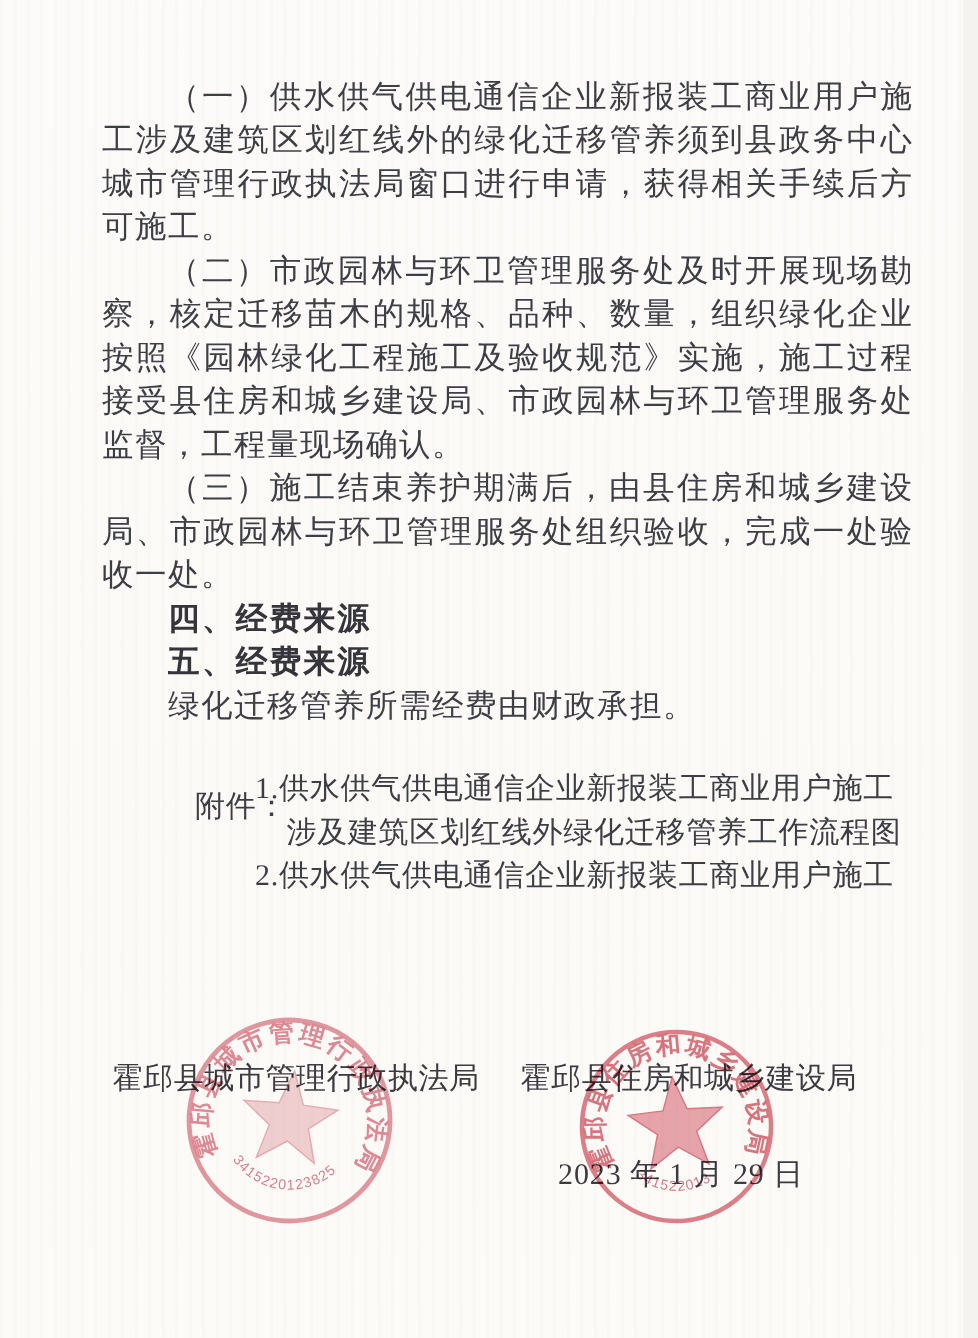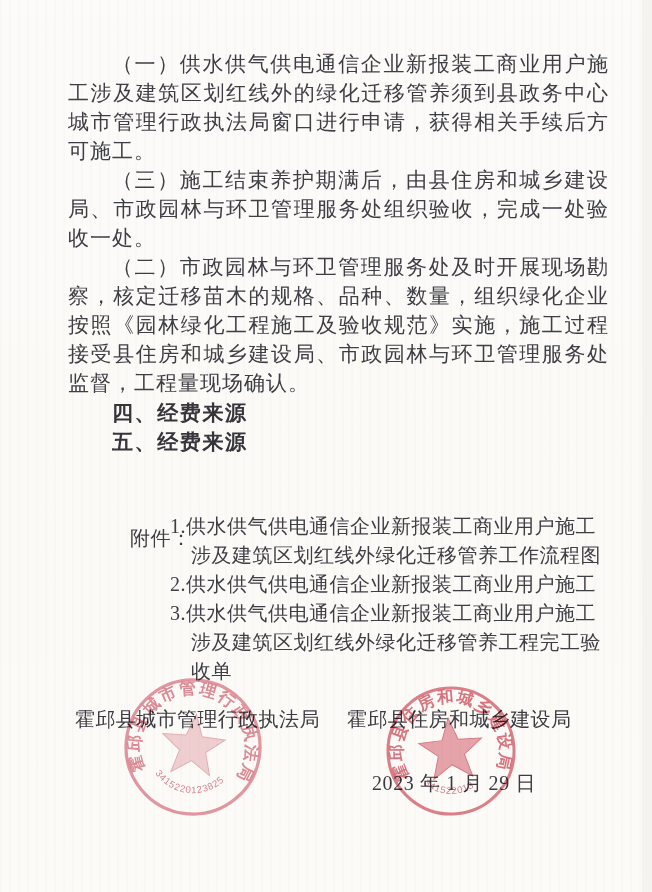--- a/index.html
+++ b/index.html
@@ -74,39 +74,36 @@
   .seal .name-text-r{ font-size: 16.5px; letter-spacing: 1.8px; }
   .seal .num-text   { font-size: 9.5px;  letter-spacing: 0.8px; font-weight: 400; }
 </style>
 </head>
 <body>
 
 <div class="page">
 
   <div class="body-col">
     <p>（一）供水供气供电通信企业新报装工商业用户施工涉及建筑区划红线外的绿化迁移管养须到县政务中心城市管理行政执法局窗口进行申请，获得相关手续后方可施工。</p>
+    <p>（二）市政园林与环卫管理服务处及时开展现场勘察，核定迁移苗木的规格、品种、数量，组织绿化企业按照《园林绿化工程施工及验收规范》实施，施工过程接受县住房和城乡建设局、市政园林与环卫管理服务处监督，工程量现场确认。</p>
     <p>（三）施工结束养护期满后，由县住房和城乡建设局、市政园林与环卫管理服务处组织验收，完成一处验收一处。</p>
-    <p>（二）市政园林与环卫管理服务处及时开展现场勘察，核定迁移苗木的规格、品种、数量，组织绿化企业按照《园林绿化工程施工及验收规范》实施，施工过程接受县住房和城乡建设局、市政园林与环卫管理服务处监督，工程量现场确认。</p>
     <p class="heading">四、经费来源</p>
     <p class="heading">五、经费来源</p>
+    <p>绿化迁移管养所需经费由财政承担。</p>
   </div>
 
   <div class="attachments">
     <div class="att-label">附件：</div>
     <div class="att-items">
       <div class="att-item">
         <div class="l1">1.供水供气供电通信企业新报装工商业用户施工</div>
         <div class="l2">涉及建筑区划红线外绿化迁移管养工作流程图</div>
       </div>
       <div class="att-item">
         <div class="l1">2.供水供气供电通信企业新报装工商业用户施工</div>
-      </div>
-      <div class="att-item">
-        <div class="l1">3.供水供气供电通信企业新报装工商业用户施工</div>
-        <div class="l2">涉及建筑区划红线外绿化迁移管养工程完工验收单</div>
       </div>
     </div>
   </div>
 
   <div class="sig sig-left">霍邱县城市管理行政执法局</div>
   <div class="sig sig-right">霍邱县住房和城乡建设局</div>
   <div class="sig date-line">2023 年 1 月 29 日</div>
 
   <svg class="seal seal-left" width="170" height="170" viewBox="-85 -85 170 170">
     <g transform="rotate(6)">

